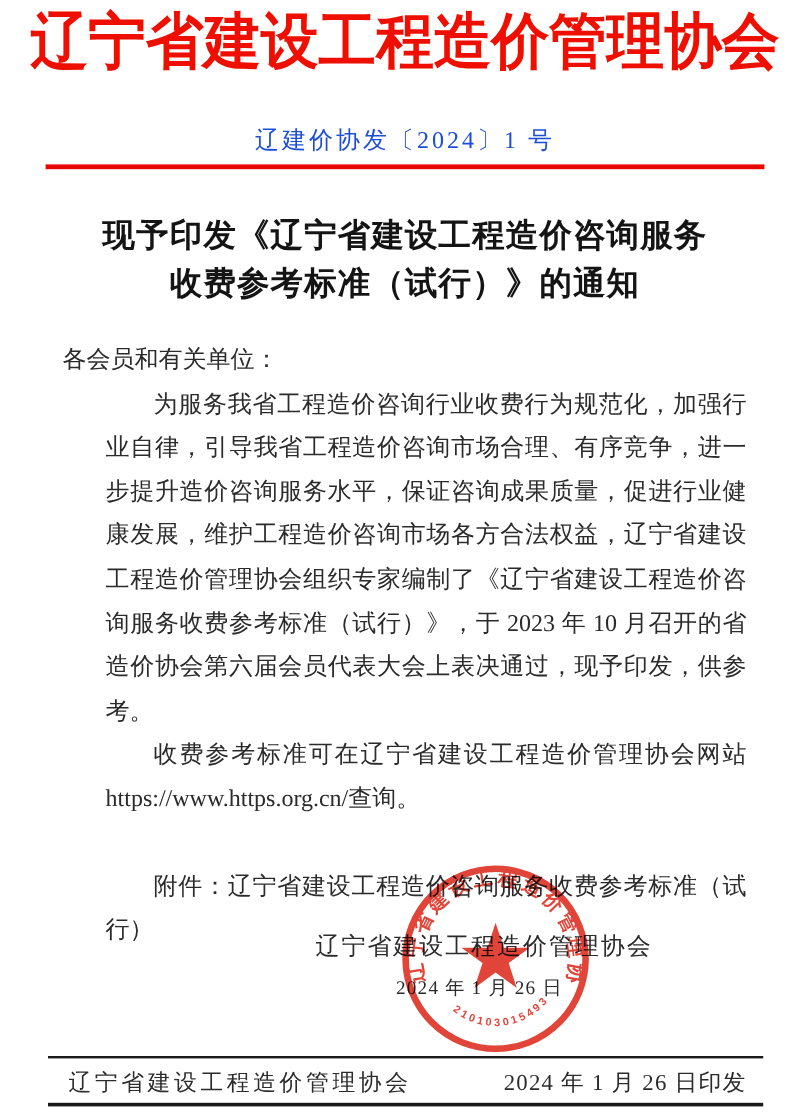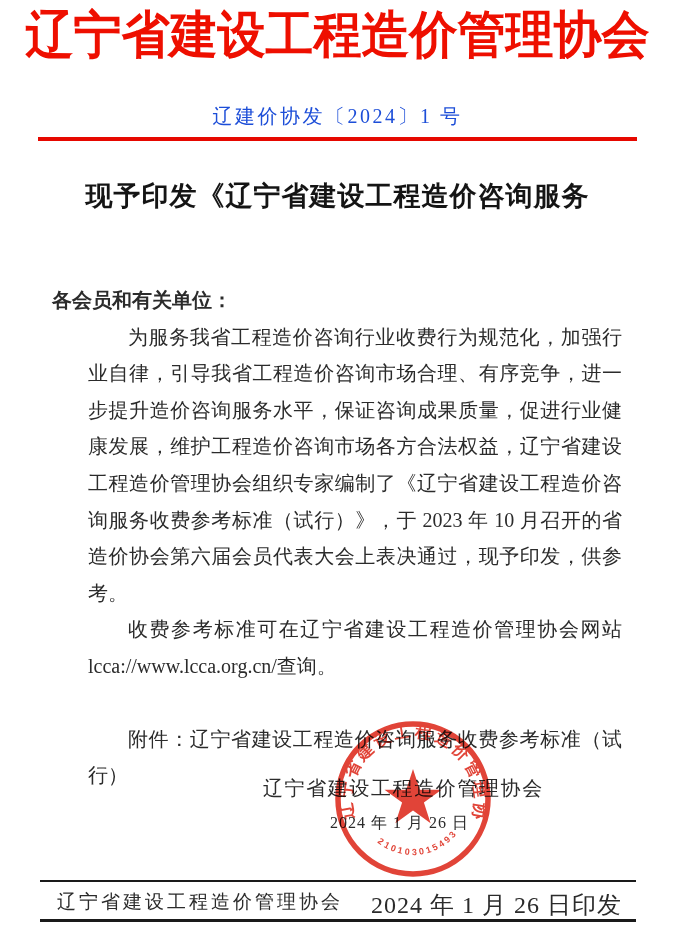--- a/index.html
+++ b/index.html
@@ -50,21 +50,21 @@
     color:var(--title-ink);
     letter-spacing:1px;
   }
   .body-text{
     position:absolute;left:52px;top:282px;width:570px;
     font-size:20px;line-height:36.6px;
     text-align:justify;
     text-justify:inter-character;
   }
   .body-text p{ text-indent:2em;margin-left:36px; }
-  .salutation{ text-indent:0;font-weight:bold; }
+  .salutation{ text-indent:0; }
   .url-span{ white-space:nowrap; }
   .attachment{ margin-top:36px; }
   .sig-org{
     position:absolute;left:263px;top:775px;
     font-size:20px;letter-spacing:1.6px;
     white-space:nowrap;
   }
   .sig-date{
     position:absolute;left:330px;top:813px;
     font-size:16px;letter-spacing:1px;
@@ -84,43 +84,44 @@
     position:absolute;left:40px;top:919px;
     width:596px;height:3px;background:#1a1a1a;
   }
   .footer-left{
     position:absolute;left:57px;top:889px;
     font-size:19px;letter-spacing:3px;
     white-space:nowrap;
   }
   .footer-right{
     position:absolute;right:53px;top:889px;
-    font-size:24px;letter-spacing:1px;
+    font-size:19px;letter-spacing:1px;
     white-space:nowrap;
   }
 </style>
 </head>
 <body>
 
 <div class="page">
 
   <div class="org-title">辽宁省建设工程造价管理协会</div>
 
   <div class="doc-number">辽建价协发〔2024〕1 号</div>
 
   <div class="red-rule"></div>
 
   <div class="notice-title">
     <div>现予印发《辽宁省建设工程造价咨询服务</div>
+    <div>收费参考标准（试行）》的通知</div>
   </div>
 
   <div class="body-text">
     <div class="salutation">各会员和有关单位：</div>
     <p>为服务我省工程造价咨询行业收费行为规范化，加强行业自律，引导我省工程造价咨询市场合理、有序竞争，进一步提升造价咨询服务水平，保证咨询成果质量，促进行业健康发展，维护工程造价咨询市场各方合法权益，辽宁省建设工程造价管理协会组织专家编制了《辽宁省建设工程造价咨询服务收费参考标准（试行）》，于 2023 年 10 月召开的省造价协会第六届会员代表大会上表决通过，现予印发，供参考。</p>
-    <p><span>收费参考标准可在辽宁省建设工程造价管理协会网站</span><span class="url-span">lcca://www.lcca.org.cn/</span><span>查询。</span></p>
+    <p><span>收费参考标准可在辽宁省建设工程造价管理协会网站</span><span class="url-span">https://www.https.org.cn/</span><span>查询。</span></p>
     <p class="attachment">附件：辽宁省建设工程造价咨询服务收费参考标准（试行）</p>
   </div>
 
   <div class="sig-org">辽宁省建设工程造价管理协会</div>
   <div class="sig-date">2024 年 1 月 26 日</div>
 
   <svg class="seal" viewBox="0 0 160 160" xmlns="http://www.w3.org/2000/svg">
     <defs>
       <path id="sealArcTop" d="M 21.7 101.2 A 62 62 0 1 1 138.3 101.2" fill="none"></path>
       <path id="sealArcBottom" d="M 34.1 112.1 A 56 56 0 0 0 125.9 112.1" fill="none"></path>

